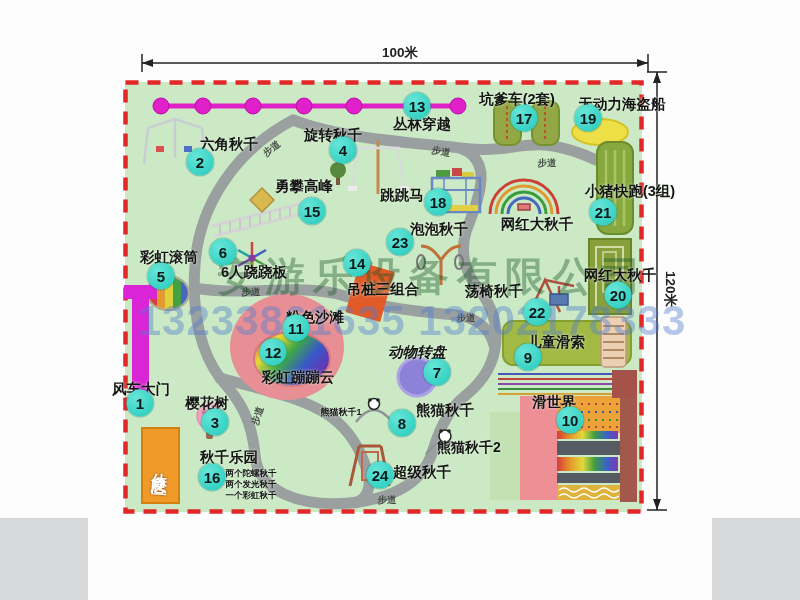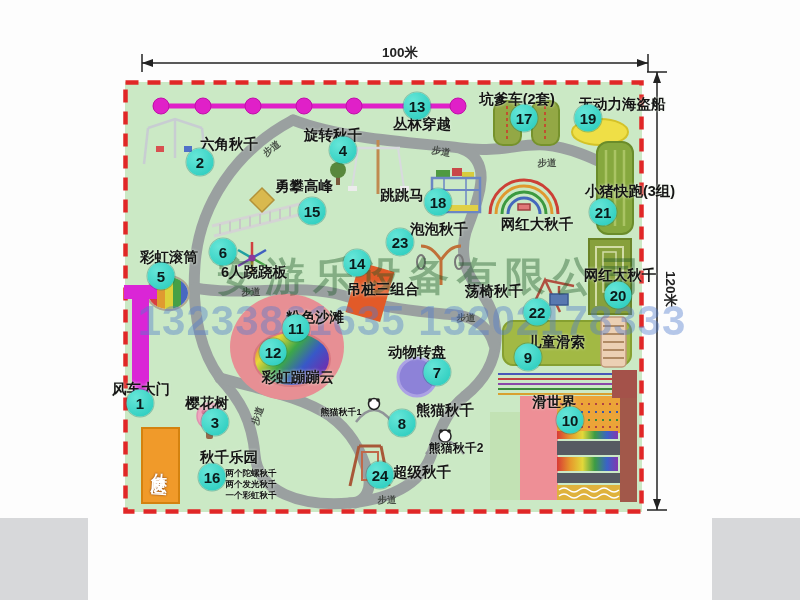--- a/index.html
+++ b/index.html
@@ -320,21 +320,21 @@
       <div class="lbl" style="left: 229px; top: 144px;">六角秋千</div>
       <div class="badge" style="left: 200px; top: 162px;">2</div>
       <div class="lbl" style="left: 207px; top: 403px;">樱花树</div>
       <div class="badge" style="left: 215px; top: 422px;">3</div>
       <div class="lbl" style="left: 333px; top: 135px;">旋转秋千</div>
       <div class="badge" style="left: 343px; top: 150px;">4</div>
       <div class="lbl" style="left: 154px; top: 257px; margin-left: 15px;">彩虹滚筒</div>
       <div class="badge" style="left: 161px; top: 276px;">5</div>
       <div class="lbl" style="left: 254px; top: 272px;">6人跷跷板</div>
       <div class="badge" style="left: 223px; top: 252px;">6</div>
-      <div class="lbl" style="left: 417px; top: 352px;">动物转盘</div>
+      <div class="lbl" style="left: 417px; top: 352px; font-style: italic;">动物转盘</div>
       <div class="badge" style="left: 437px; top: 372px;">7</div>
       <div class="lbl" style="left: 445px; top: 410px;">熊猫秋千</div>
       <div class="badge" style="left: 402px; top: 423px;">8</div>
       <div class="lbl" style="left: 556px; top: 342px;">儿童滑索</div>
       <div class="badge" style="left: 528px; top: 357px;">9</div>
       <div class="lbl" style="left: 554px; top: 402px;">滑世界</div>
       <div class="badge" style="left: 570px; top: 420px;">10</div>
       <div class="lbl" style="left: 315px; top: 317px;">粉色沙滩</div>
       <div class="badge" style="left: 273px; top: 328px; margin-left: 23px;">11</div>
       <div class="lbl" style="left: 298px; top: 377px;">彩虹蹦蹦云</div>
@@ -358,21 +358,21 @@
       <div class="lbl" style="left: 630px; top: 191px;">小猪快跑(3组)</div>
       <div class="badge" style="left: 603px; top: 212px;">21</div>
       <div class="lbl" style="left: 486px; top: 291px; margin-left: 8px;">荡椅秋千</div>
       <div class="badge" style="left: 537px; top: 272px; margin-top: 40px;">22</div>
       <div class="lbl" style="left: 439px; top: 229px;">泡泡秋千</div>
       <div class="badge" style="left: 400px; top: 242px;">23</div>
       <div class="lbl" style="left: 422px; top: 472px;">超级秋千</div>
       <div class="badge" style="left: 380px; top: 475px;">24</div>
       <div class="lbl" style="font-size: 14.5px; left: 537px; top: 224px;">网红大秋千</div>
       <div class="lbl" style="font-size: 9px; left: 341px; top: 412px;">熊猫秋千1</div>
-      <div class="lbl" style="font-size: 12px; left: 456px; top: 448px;">熊猫秋千2</div>
+      <div class="lbl" style="font-size: 14px; left: 469px; top: 448px;">熊猫秋千2</div>
       <div class="lbl" style="font-size: 8.5px; left: 251px; top: 474px;">两个陀螺秋千</div>
       <div class="lbl" style="font-size: 8.5px; left: 251px; top: 485px;">两个发光秋千</div>
       <div class="lbl" style="font-size: 8.5px; left: 251px; top: 496px;">一个彩虹秋千</div>
       <div class="pathlbl" style="transform: translate(-50%, -50%) rotate(-38deg); left: 272px; top: 149px;">步道</div>
       <div class="pathlbl" style="transform: translate(-50%, -50%) rotate(10deg); left: 441px; top: 152px;">步道</div>
       <div class="pathlbl" style="transform: translate(-50%, -50%) rotate(0deg); left: 547px; top: 163px;">步道</div>
       <div class="pathlbl" style="transform: translate(-50%, -50%) rotate(0deg); left: 251px; top: 292px;">步道</div>
       <div class="pathlbl" style="transform: translate(-50%, -50%) rotate(0deg); left: 466px; top: 318px;">步道</div>
       <div class="pathlbl" style="transform: translate(-50%, -50%) rotate(-72deg); left: 258px; top: 416px;">步道</div>
       <div class="pathlbl" style="transform: translate(-50%, -50%) rotate(0deg); left: 387px; top: 500px;">步道</div>

